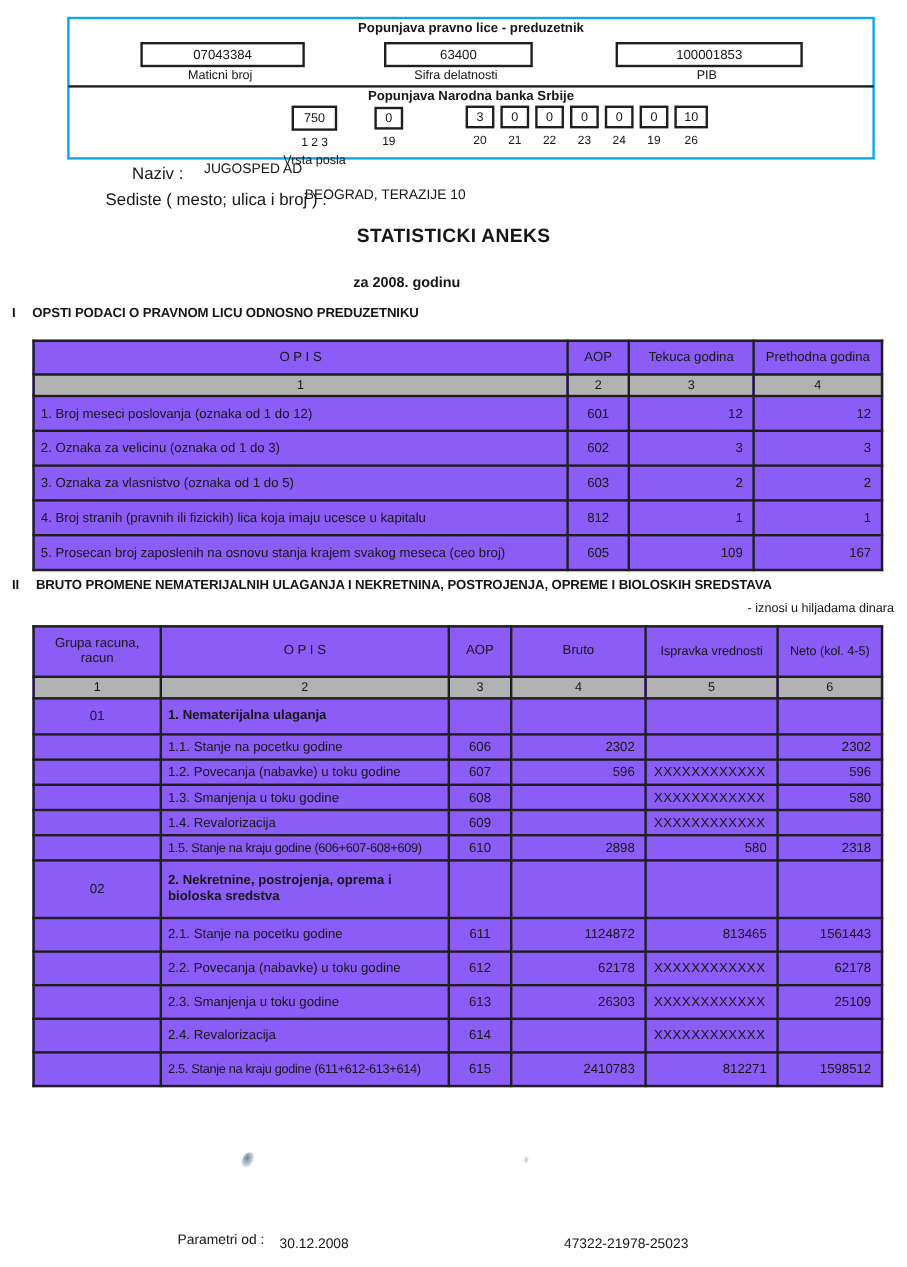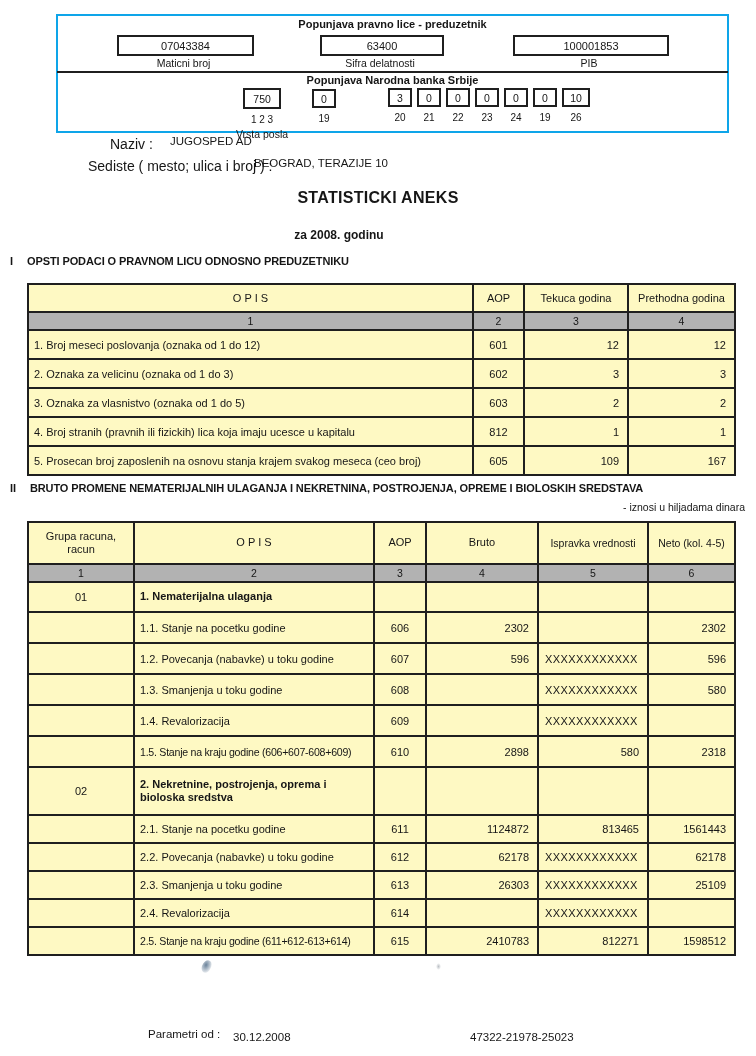--- a/index.html
+++ b/index.html
@@ -23,32 +23,32 @@
   
   .lab{font-size:14px;}
   .val{font-size:11.5px;font-weight:normal;}
 
   
   .title{left:0;width:756px;top:189px;text-align:center;font-size:16px;font-weight:bold;letter-spacing:.3px;}
   .subtitle{left:0;width:678px;top:228px;text-align:center;font-size:12px;font-weight:bold;}
   .sechead{display:flex;gap:14px;font-size:11px;font-weight:bold;letter-spacing:-.1px;white-space:nowrap;}
 
   
-  table{border-collapse:collapse;table-layout:fixed;position:absolute;background:#fef9c3;}
+  table{border-collapse:collapse;table-layout:fixed;position:absolute;background:#8b5cf6;}
   td{border:2px solid #1f1f1f;font-size:11px;padding:0 5px;overflow:hidden;}
   .t1{left:27px;top:283px;width:707px;}
   .t2{left:27px;top:521px;width:707px;}
   tr.hrow td{text-align:center;font-size:11px;padding:2px 2px;}
   tr.nrow td{background:#b2b2b2;text-align:center;font-size:10.5px;height:16px;padding:0;}
   .t1 tr.hrow{height:28px;}
   .t1 tr.drow{height:29px;}
   .t2 tr.hrow{height:42px;margin-top:24px;}
   .t2 tr.hrow td{line-height:1.2;}
   .h30{height:30px;}
-  .t2 tr.std{height:31px;}
+  .t2 tr.std{height:21px;}
   .t2 tr.std2{height:28px;}
   .h48{height:48px;}
   td.opis{text-align:left;}
   td.num{text-align:right;padding-right:8px;}
   td.aop{text-align:center;}
   td.xval{text-align:left;padding-left:6px;letter-spacing:.4px;}
   td.tight{white-space:nowrap;letter-spacing:-.25px;font-size:10.6px;}
   td.gbold{font-weight:bold;line-height:1.2;}
 
   

